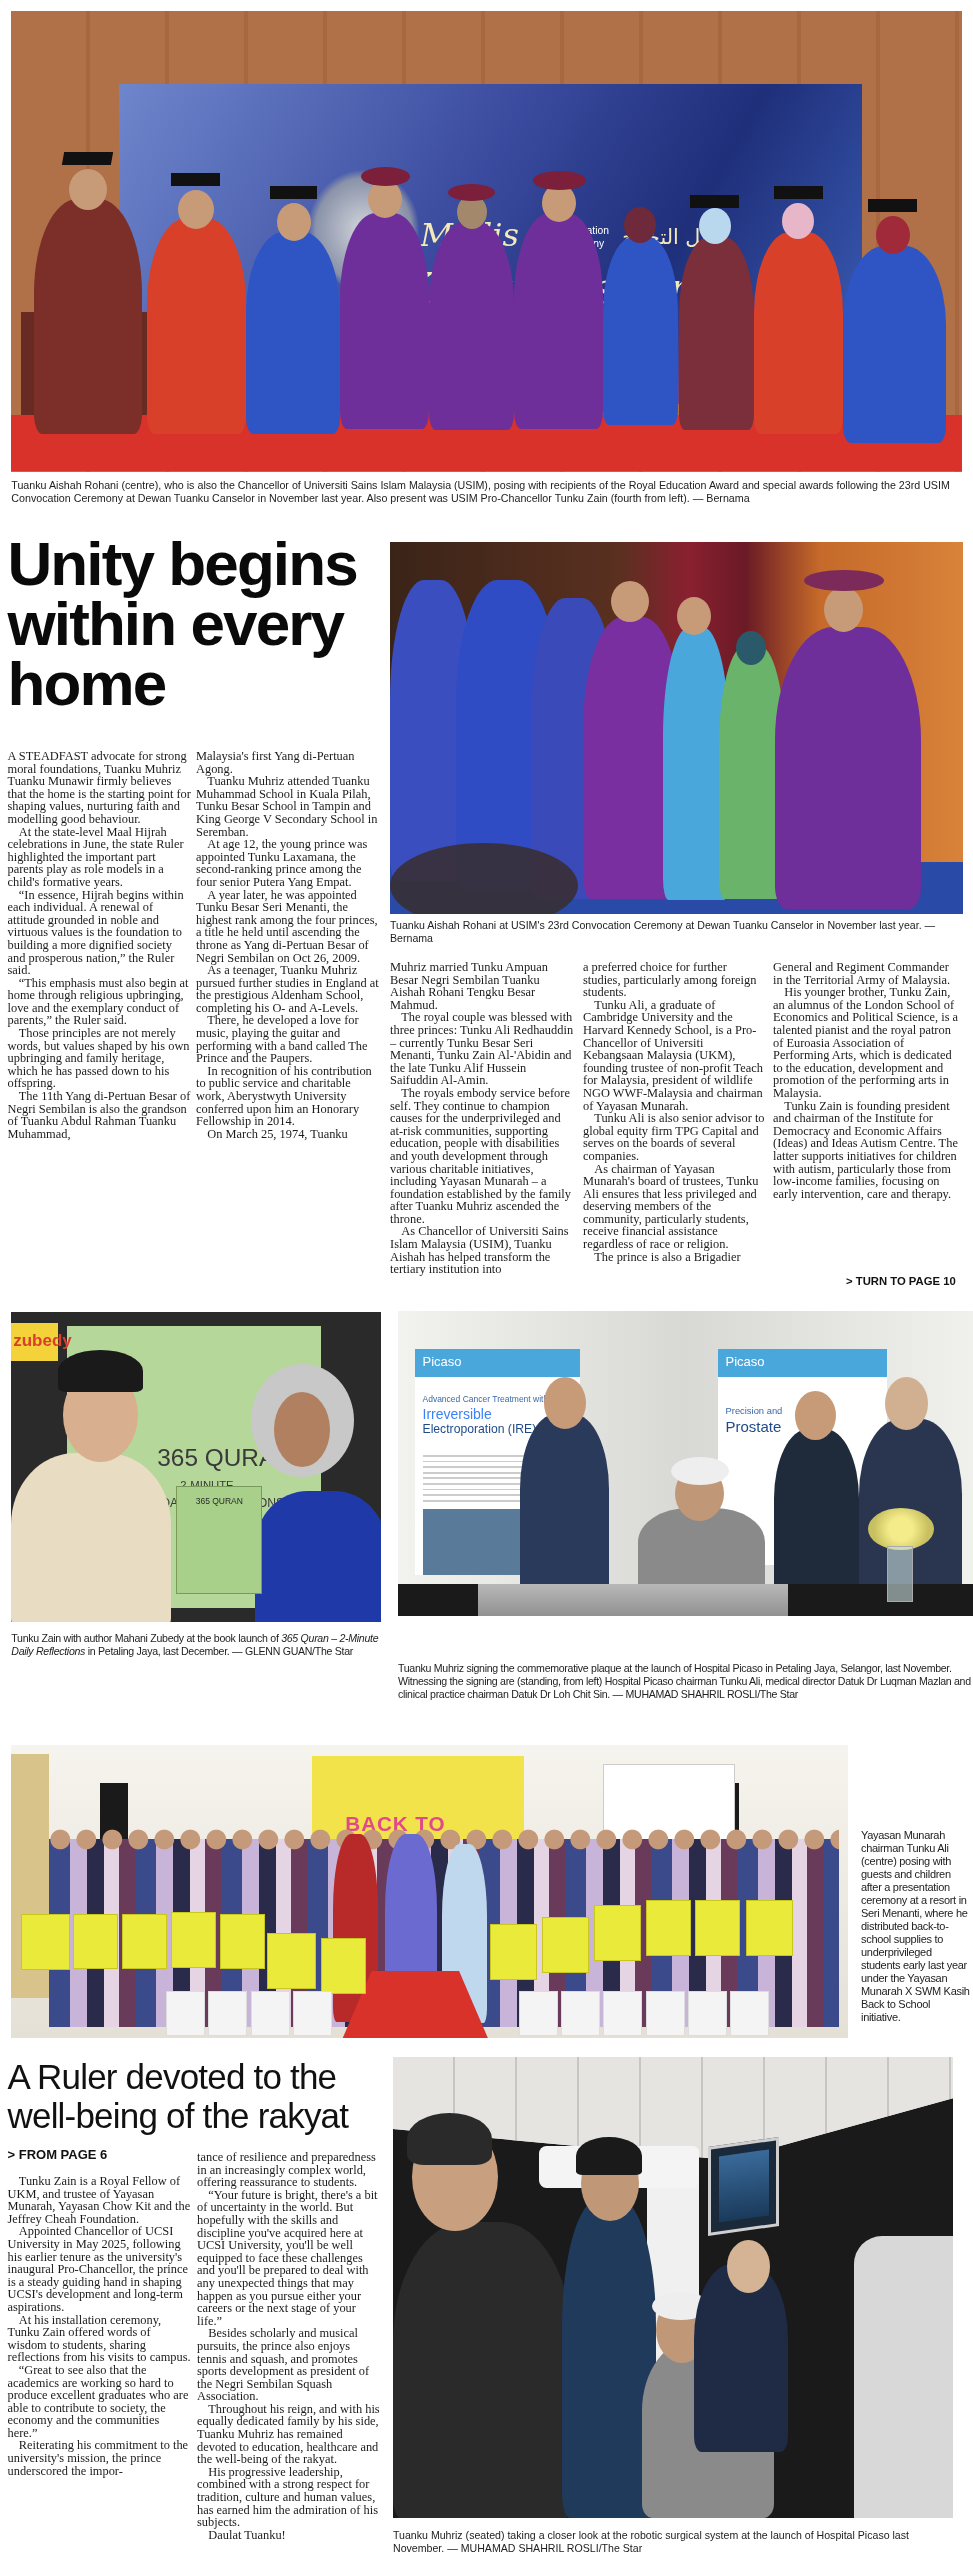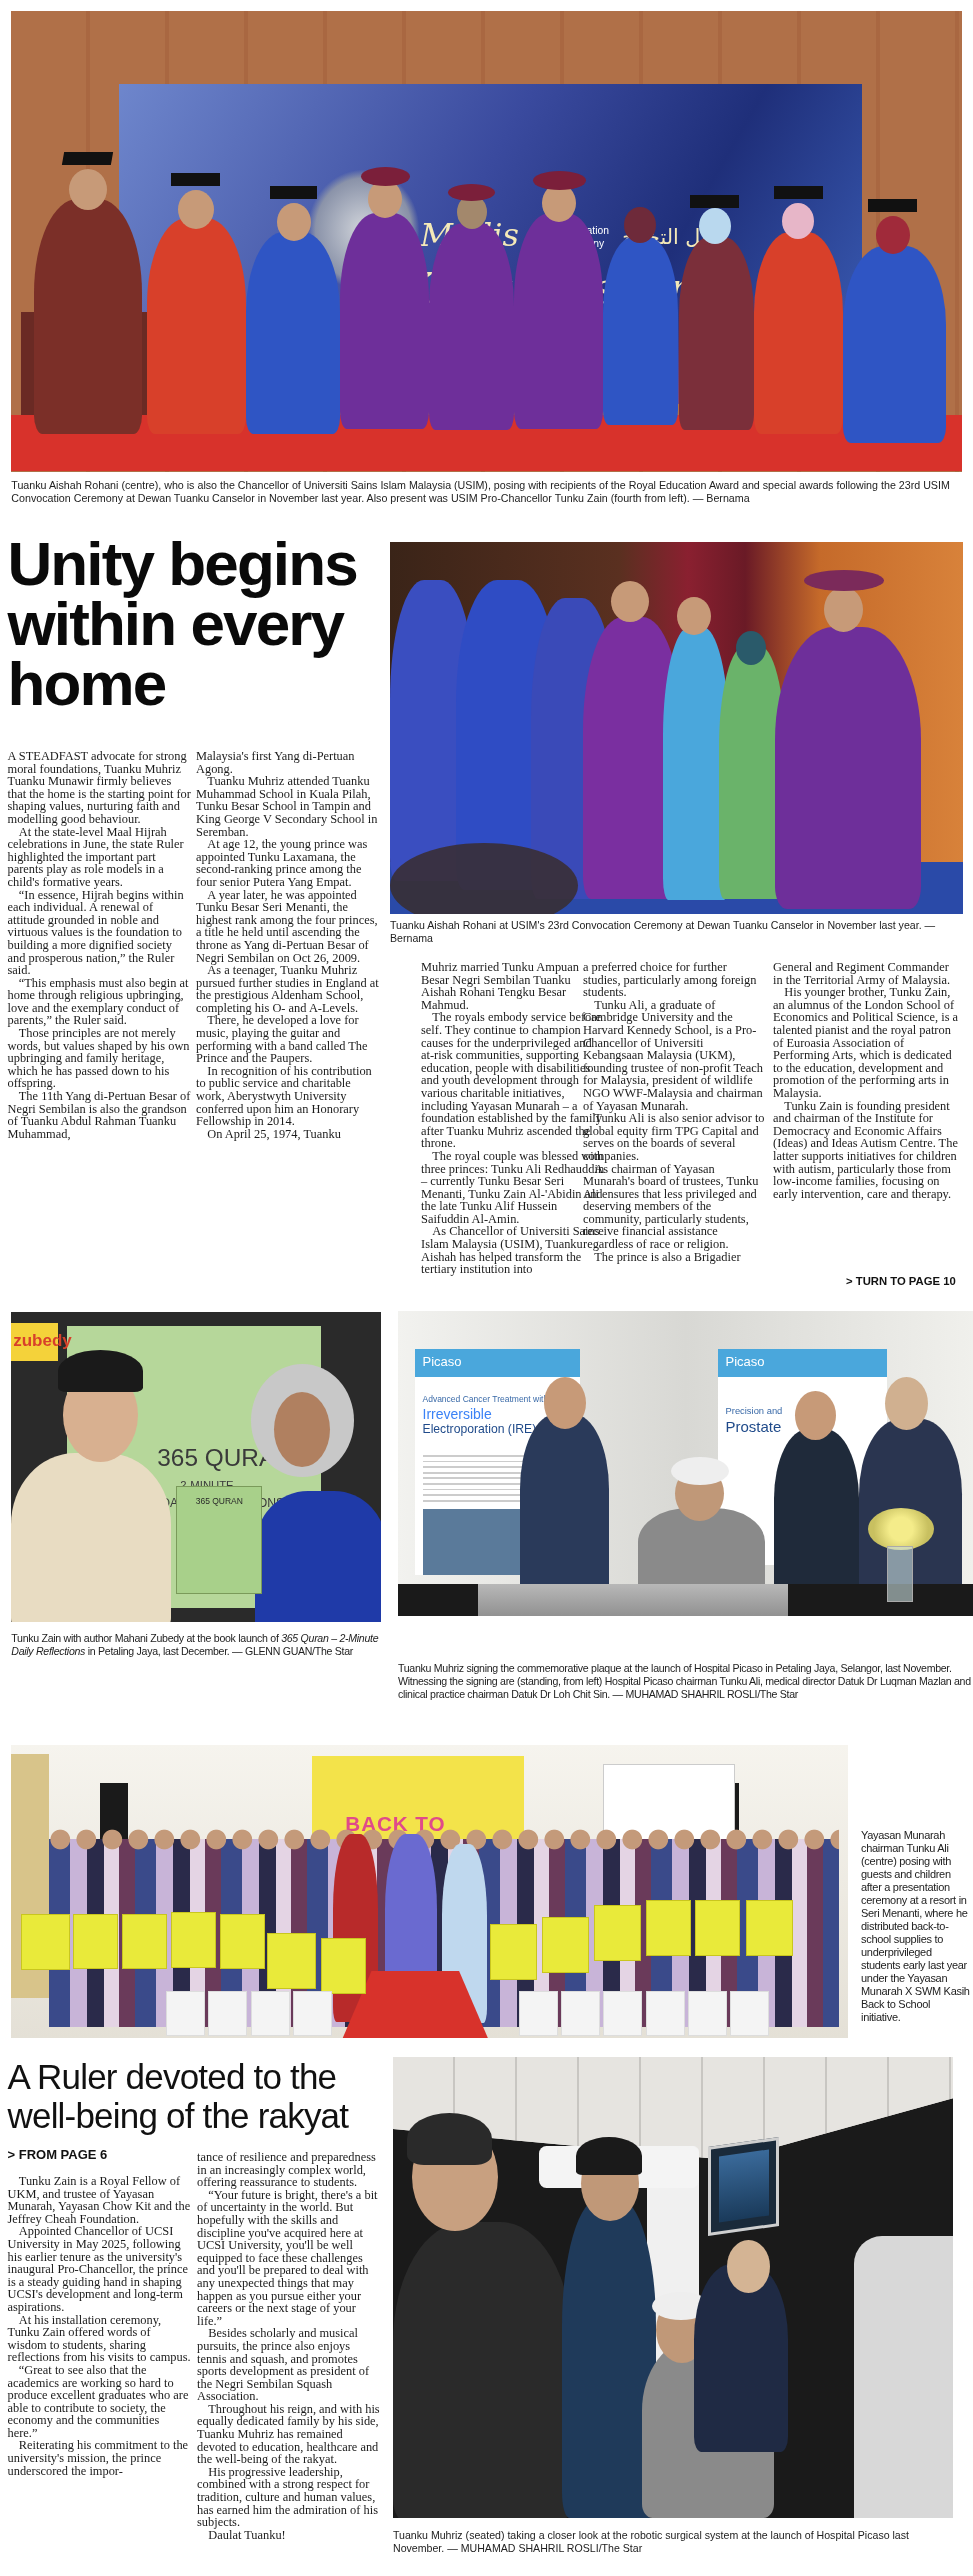--- a/index.html
+++ b/index.html
@@ -117,21 +117,21 @@
   <p>The 11th Yang di-Pertuan Besar of Negri Sembilan is also the grandson of Tuanku Abdul Rahman Tuanku Muhammad,</p>
 </div>
 <div class="col" style="left:196px; top:750px; width:184px;">
   <p class="noindent">Malaysia's first Yang di-Pertuan Agong.</p>
   <p>Tuanku Muhriz attended Tuanku Muhammad School in Kuala Pilah, Tunku Besar School in Tampin and King George V Secondary School in Seremban.</p>
   <p>At age 12, the young prince was appointed Tunku Laxamana, the second-ranking prince among the four senior Putera Yang Empat.</p>
   <p>A year later, he was appointed Tunku Besar Seri Menanti, the highest rank among the four princes, a title he held until ascending the throne as Yang di-Pertuan Besar of Negri Sembilan on Oct 26, 2009.</p>
   <p>As a teenager, Tuanku Muhriz pursued further studies in England at the prestigious Aldenham School, completing his O- and A-Levels.</p>
   <p>There, he developed a love for music, playing the guitar and performing with a band called The Prince and the Paupers.</p>
   <p>In recognition of his contribution to public service and charitable work, Aberystwyth University conferred upon him an Honorary Fellowship in 2014.</p>
-  <p>On April 25, 1974, Tuanku</p>
+  <p>On March 25, 1974, Tuanku</p>
 </div>
 
 <div class="photo" style="left:390px; top:542px; width:573px; height:372px; background:#4a2a1c;">
   <div class="abs" style="left:0;top:0;width:100%;height:100%;background:linear-gradient(90deg,#3a2418 0%,#5a3020 40%,#8a2030 52%,#6a1a26 62%,#c56a2a 75%,#d8823a 100%)"></div>
   <div class="abs" style="left:0;top:320px;width:100%;height:53px;background:#2a4aa8"></div>
   <div class="person" style="left:0;top:38px;width:85px;height:301px;background:#3a4ec0"></div>
   <div class="person" style="left:66px;top:38px;width:103px;height:310px;background:#2f4cc4"></div>
   <div class="person" style="left:141px;top:56px;width:85px;height:301px;background:#3a4ab8"></div>
   <div class="person" style="left:193px;top:75px;width:99px;height:282px;background:#7a2fa0"></div>
   <div class="head" style="left:221px;top:39px;width:38px;height:41px"></div>
@@ -139,24 +139,24 @@
   <div class="head" style="left:287px;top:55px;width:34px;height:38px"></div>
   <div class="person" style="left:329px;top:103px;width:66px;height:254px;background:#6ab36a"></div>
   <div class="head" style="left:346px;top:89px;width:30px;height:34px;background:#2a5a6a"></div>
   <div class="person" style="left:385px;top:85px;width:146px;height:282px;background:#6e2f9a"></div>
   <div class="head" style="left:434px;top:45px;width:39px;height:45px"></div>
   <div class="abs" style="left:414px;top:28px;width:80px;height:20.7px;border-radius:50%;background:#7b2a5a"></div>
   <div class="abs" style="left:0;top:301px;width:188px;height:85px;border-radius:50%;background:#3a2a24;opacity:.8"></div>
 </div>
 <div class="caption" style="left:390px; top:919px; width:564px;">Tuanku Aishah Rohani at USIM's 23rd Convocation Ceremony at Dewan Tuanku Canselor in November last year. — Bernama</div>
 
-<div class="col" style="left:390px; top:961px; width:184px;margin-left:31px;">
+<div class="col" style="left:390px; top:961px; width:184px;">
   <p class="noindent">Muhriz married Tunku Ampuan Besar Negri Sembilan Tuanku Aishah Rohani Tengku Besar Mahmud.</p>
+  <p>The royal couple was blessed with three princes: Tunku Ali Redhauddin – currently Tunku Besar Seri Menanti, Tunku Zain Al-'Abidin and the late Tunku Alif Hussein Saifuddin Al-Amin.</p>
   <p>The royals embody service before self. They continue to champion causes for the underprivileged and at-risk communities, supporting education, people with disabilities and youth development through various charitable initiatives, including Yayasan Munarah – a foundation established by the family after Tuanku Muhriz ascended the throne.</p>
-  <p>The royal couple was blessed with three princes: Tunku Ali Redhauddin – currently Tunku Besar Seri Menanti, Tunku Zain Al-'Abidin and the late Tunku Alif Hussein Saifuddin Al-Amin.</p>
   <p>As Chancellor of Universiti Sains Islam Malaysia (USIM), Tuanku Aishah has helped transform the tertiary institution into</p>
 </div>
 <div class="col" style="left:583px; top:961px; width:184px;">
   <p class="noindent">a preferred choice for further studies, particularly among foreign students.</p>
   <p>Tunku Ali, a graduate of Cambridge University and the Harvard Kennedy School, is a Pro-Chancellor of Universiti Kebangsaan Malaysia (UKM), founding trustee of non-profit Teach for Malaysia, president of wildlife NGO WWF-Malaysia and chairman of Yayasan Munarah.</p>
   <p>Tunku Ali is also senior advisor to global equity firm TPG Capital and serves on the boards of several companies.</p>
   <p>As chairman of Yayasan Munarah's board of trustees, Tunku Ali ensures that less privileged and deserving members of the community, particularly students, receive financial assistance regardless of race or religion.</p>
   <p>The prince is also a Brigadier</p>
 </div>
 <div class="col" style="left:773px; top:961px; width:188px;">

